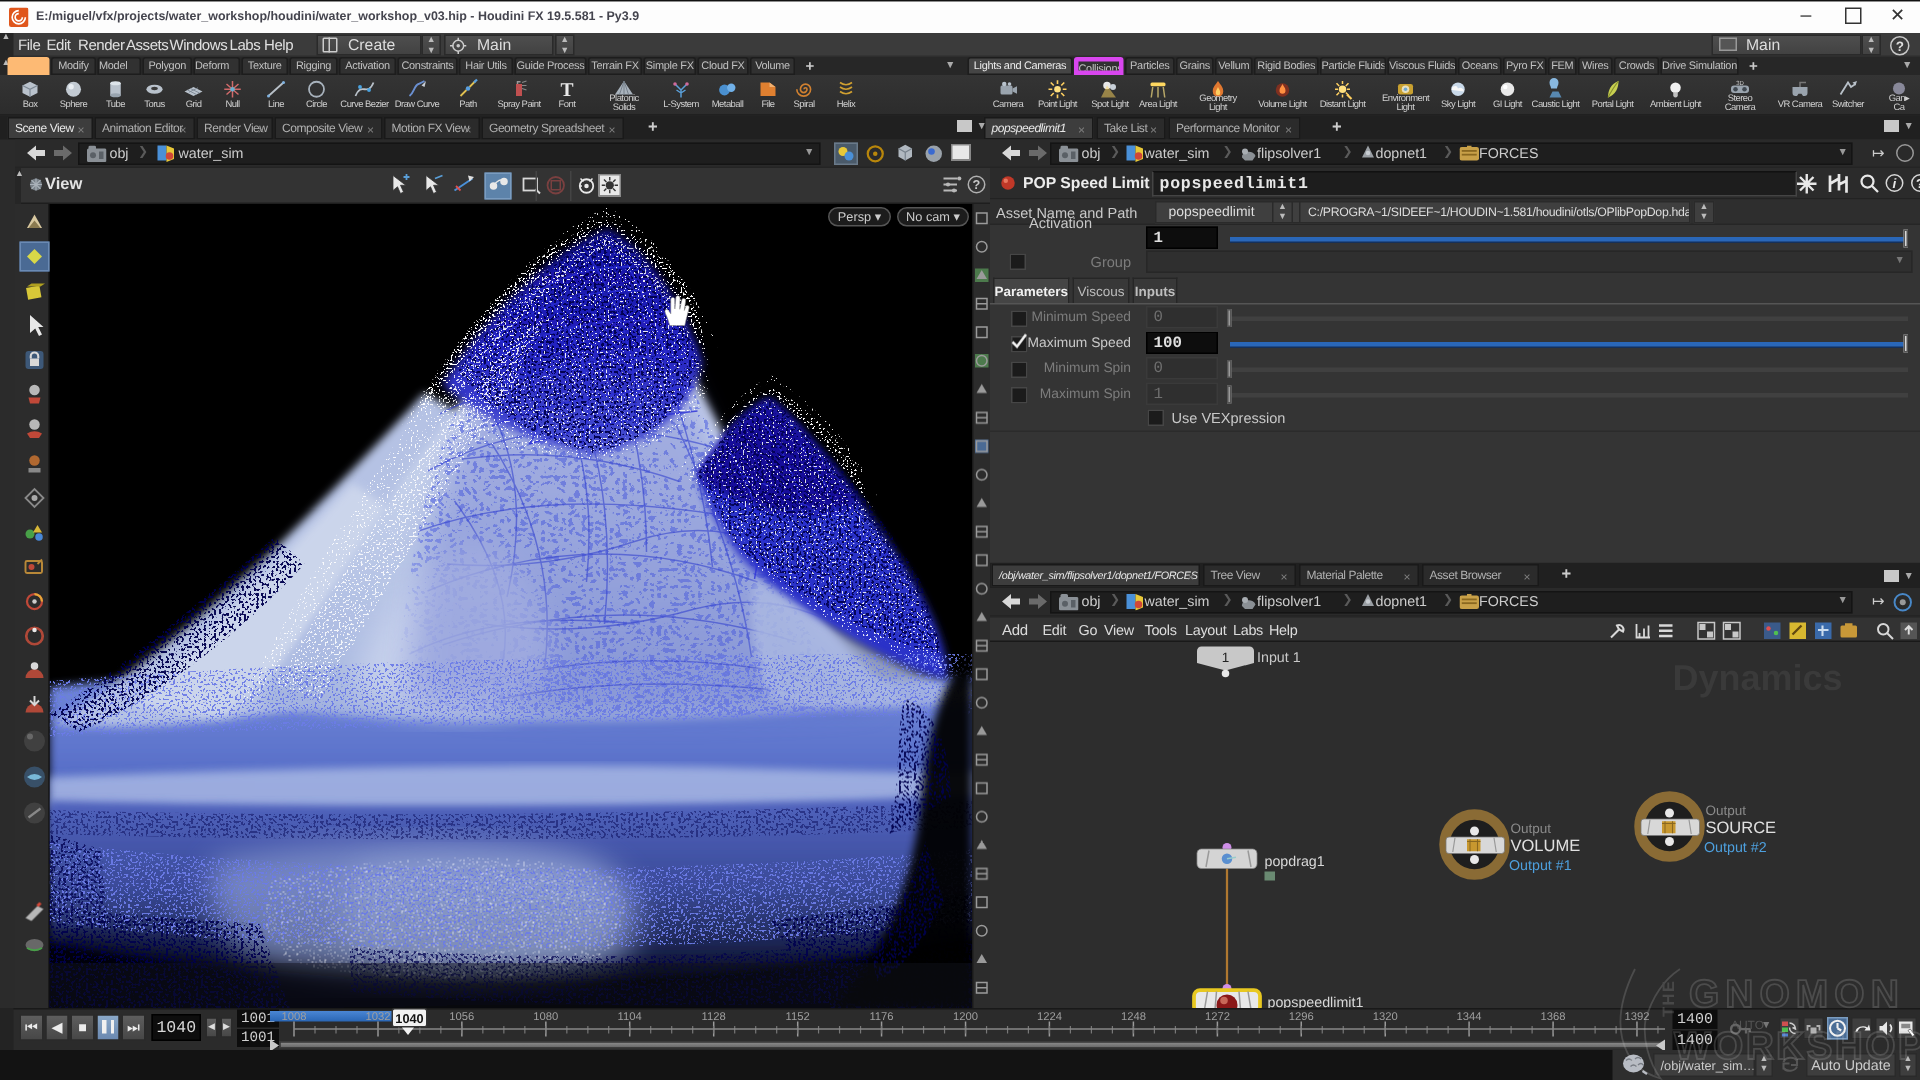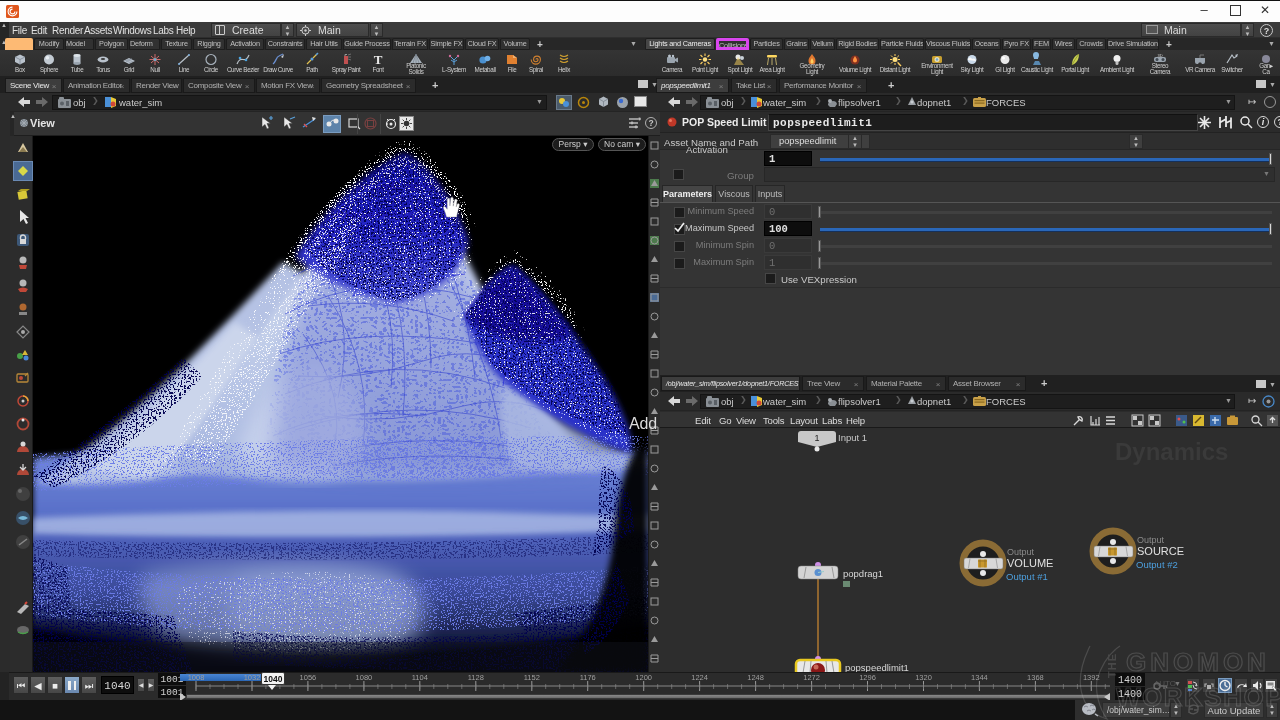--- a/index.html
+++ b/index.html
@@ -7,20 +7,21 @@
 .abs{position:absolute}
 .mono{font-family:"Liberation Mono",monospace}
 </style></head><body>
 <div id="app">
 <div class="abs" style="left:0;top:0;width:1280px;height:1px;background:#111"></div>
 <div class="abs" style="left:0;top:1px;width:1280px;height:21px;background:#fdfdfd"></div>
 <svg class="abs" style="left:6px;top:5px" width="13" height="13" viewBox="0 0 13 13">
 <rect width="13" height="13" rx="1.5" fill="#e0561c"></rect>
 <path d="M6.5 2.1 a4.4 4.4 0 1 0 4.4 4.4 M6.5 4.1 a2.4 2.4 0 1 0 2.4 2.4" fill="none" stroke="#fff" stroke-width="1.1"></path>
 </svg>
+<div class="abs" style="left:24px;top:5px;font-size:8.3px;font-weight:bold;color:#44444e;letter-spacing:0px">E:/miguel/vfx/projects/water_workshop/houdini/water_workshop_v03.hip - Houdini FX 19.5.581 - Py3.9</div>
 <div class="abs" style="left:1197px;top:2px;width:14px;height:16px;color:#333;font-size:13px;text-align:center">–</div>
 <div class="abs" style="left:1230px;top:5px;width:11px;height:11px;border:1.5px solid #333"></div>
 <div class="abs" style="left:1258px;top:3px;width:14px;height:16px;color:#333;font-size:12px;text-align:center">✕</div>
 <div class="abs" style="left:0;top:22px;width:1280px;height:16px;background:#3b3b3b;border-bottom:1px solid #2e2e2e"></div>
 <div class="abs" style="left:0;top:22px;width:9px;height:16px;background:#262626"></div>
 <div class="abs" style="left:1px;top:22px;color:#bbb;font-size:6px">▲</div>
 <div class="abs" style="left:12px;top:25px;font-size:10px;letter-spacing:-0.3px;color:#e0e0e0">File</div>
 <div class="abs" style="left:31px;top:25px;font-size:10px;letter-spacing:-0.3px;color:#e0e0e0">Edit</div>
 <div class="abs" style="left:52px;top:25px;font-size:10px;letter-spacing:-0.3px;color:#e0e0e0">Render</div>
 <div class="abs" style="left:84px;top:25px;font-size:10px;letter-spacing:-0.3px;color:#e0e0e0">Assets</div>
@@ -784,32 +785,33 @@
 <svg class="abs" style="left:1239px;top:115px" width="15" height="15" viewBox="0 0 15 15">
       <circle cx="6" cy="6" r="4" fill="none" stroke="#e8e8e8" stroke-width="1.5"></circle>
       <path d="M9 9 L13 13" stroke="#e8e8e8" stroke-width="1.5"></path>
     </svg>
 <div class="abs" style="left:1257px;top:116px;width:12px;height:12px;border:1.5px solid #d8d8d8;border-radius:50%;color:#e8e8e8;font-size:9px;font-style:italic;font-weight:bold;text-align:center;line-height:11px">i</div>
 <div class="abs" style="left:1274px;top:116px;width:12px;height:12px;border:1.5px solid #d8d8d8;border-radius:50%;color:#e8e8e8;font-size:8.5px;font-weight:bold;text-align:center;line-height:11px">?</div>
 <div class="abs" style="left:660px;top:133px;width:620px;height:17px;background:#2e2e2e;border-bottom:1px solid #262626"></div>
 <div class="abs" style="left:664px;top:137px;font-size:9.7px;color:#c9c9c9">Asset Name and Path</div>
 <div class="abs" style="left:770px;top:134px;width:100px;height:15px;background:#3f3f3f;border:1px solid #2a2a2a;color:#ddd;font-size:9.3px;line-height:13px;padding-left:8px;white-space:nowrap;overflow:hidden">popspeedlimit</div>
 <div class="abs" style="left:848px;top:134px;width:14px;height:15px;background:#3f3f3f;border:1px solid #2a2a2a;color:#bbb;font-size:6px;text-align:center;line-height:7px">▲<br>▼</div>
+<div class="abs" style="left:866px;top:134px;width:261px;height:15px;background:#3f3f3f;border:1px solid #2a2a2a;color:#ddd;font-size:8.2px;letter-spacing:-0.2px;line-height:13px;padding-left:5px;white-space:nowrap;overflow:hidden">C:/PROGRA~1/SIDEEF~1/HOUDIN~1.581/houdini/otls/OPlibPopDop.hda</div>
 <div class="abs" style="left:1129px;top:134px;width:14px;height:15px;background:#3f3f3f;border:1px solid #2a2a2a;color:#bbb;font-size:6px;text-align:center;line-height:7px">▲<br>▼</div>
 <div class="abs" style="left:660px;top:144px;width:94px;text-align:center;font-size:9.7px;color:#c9c9c9">Activation</div>
 <div class="abs" style="left:764px;top:151px;width:48px;height:15px;background:#0d0d0d;border:1px solid #000;color:#e0e0e0;font-size:10.5px;line-height:13px;padding-left:4px"><span class="mono" style="font-weight:bold">1</span></div>
 <div class="abs" style="left:820px;top:158px;width:452px;height:3px;background:#2a67b8;box-shadow:0 1px 0 #15305a"></div>
 <div class="abs" style="left:1269px;top:153px;width:3px;height:12px;background:#d8d8d8;border:1px solid #555"></div>
 <div class="abs" style="left:673px;top:169px;width:11px;height:11px;background:#1b1b1b;border:1px solid #464646"></div>
 <div class="abs" style="left:660px;top:170px;width:94px;text-align:right;font-size:9.7px;color:#7c7c7c">Group</div>
 <div class="abs" style="left:764px;top:167px;width:511px;height:15px;background:#2f2f2f;border:1px solid #272727"></div>
 <div class="abs" style="left:1263px;top:170px;color:#777;font-size:7px">▼</div>
 <div class="abs" style="left:662px;top:185px;width:51px;height:17px;background:#454545;border:1px solid #262626;border-bottom:none;color:#f0f0f0;font-size:9px;font-weight:bold;line-height:16px;text-align:center;white-space:nowrap;overflow:hidden">Parameters</div>
 <div class="abs" style="left:715px;top:185px;width:38px;height:17px;background:#383838;border:1px solid #262626;border-bottom:none;color:#bdbdbd;font-size:9px;font-weight:normal;line-height:16px;text-align:center;white-space:nowrap;overflow:hidden">Viscous</div>
-<div class="abs" style="left:755px;top:185px;width:30px;height:17px;background:#383838;border:1px solid #262626;border-bottom:none;color:#bdbdbd;font-size:9px;font-weight:normal;line-height:16px;text-align:center;white-space:nowrap;overflow:hidden">Inputs</div>
+<div class="abs" style="left:755px;top:185px;width:30px;height:17px;background:#383838;border:1px solid #262626;border-bottom:none;color:#bdbdbd;font-size:9px;font-weight:bold;line-height:16px;text-align:center;white-space:nowrap;overflow:hidden">Inputs</div>
 <div class="abs" style="left:660px;top:202px;width:620px;height:1px;background:#555"></div>
 <div class="abs" style="left:674px;top:207px;width:11px;height:11px;background:#1b1b1b;border:1px solid #464646"></div>
 <div class="abs" style="left:660px;top:206px;width:94px;text-align:right;font-size:9.2px;color:#7c7c7c;white-space:nowrap">Minimum Speed</div>
 <div class="abs" style="left:764px;top:204px;width:48px;height:15px;background:#2f2f2f;border:1px solid #3a3a3a;color:#6f6f6f;font-size:10.5px;line-height:13px;padding-left:4px"><span class="mono">0</span></div>
 <div class="abs" style="left:820px;top:211px;width:452px;height:3px;background:#404040"></div>
 <div class="abs" style="left:818px;top:206px;width:3px;height:12px;background:#9a9a9a;border:1px solid #555"></div>
 <div class="abs" style="left:674px;top:224px;width:11px;height:11px;background:#1b1b1b;border:1px solid #464646"></div>
 <svg class="abs" style="left:673px;top:221px" width="13" height="13" viewBox="0 0 13 13">
       <path d="M2 7 L5 10 L11 2" stroke="#f0f0f0" stroke-width="1.7" fill="none"></path>
     </svg>
@@ -880,21 +882,21 @@
       <rect x="5" y="0" width="3" height="2" fill="#c8a048"></rect>
     </svg>
 <div class="abs" style="left:986px;top:396px;color:#ccc;font-size:9.5px">FORCES</div>
 <div class="abs" style="left:1225px;top:397px;color:#999;font-size:7px">▼</div>
 <div class="abs" style="left:1248px;top:395px;color:#ccc;font-size:10px">↦</div>
 <svg class="abs" style="left:1262px;top:395px" width="13" height="13" viewBox="0 0 13 13">
       <circle cx="6.5" cy="6.5" r="5.5" fill="none" stroke="#4888c8" stroke-width="1.3"></circle>
       <circle cx="6.5" cy="6.5" r="2" fill="#999"></circle>
     </svg>
 <div class="abs" style="left:660px;top:412px;width:620px;height:16px;background:#333333;border-bottom:1px solid #191919"></div>
-<div class="abs" style="left:629px;top:415px;font-size:16px;letter-spacing:-0.2px;color:#dcdcdc">Add</div>
+<div class="abs" style="left:668px;top:415px;font-size:10px;letter-spacing:-0.2px;color:#dcdcdc">Add</div>
 <div class="abs" style="left:695px;top:415px;font-size:9.6px;letter-spacing:-0.2px;color:#dcdcdc">Edit</div>
 <div class="abs" style="left:719px;top:415px;font-size:9.6px;letter-spacing:-0.2px;color:#dcdcdc">Go</div>
 <div class="abs" style="left:736px;top:415px;font-size:9.6px;letter-spacing:-0.2px;color:#dcdcdc">View</div>
 <div class="abs" style="left:763px;top:415px;font-size:9.6px;letter-spacing:-0.2px;color:#dcdcdc">Tools</div>
 <div class="abs" style="left:790px;top:415px;font-size:9.6px;letter-spacing:-0.2px;color:#dcdcdc">Layout</div>
 <div class="abs" style="left:822px;top:415px;font-size:9.6px;letter-spacing:-0.2px;color:#dcdcdc">Labs</div>
 <div class="abs" style="left:846px;top:415px;font-size:9.6px;letter-spacing:-0.2px;color:#dcdcdc">Help</div>
 <svg class="abs" style="left:1072px;top:414px" width="13" height="13" viewBox="0 0 13 13">
       <path d="M2 11 L8 5 M6 3 a3 3 0 0 1 4 4 l-2 -1 l-1 -1 z" stroke="#d8d8d8" stroke-width="1.4" fill="none"></path>
     </svg>

